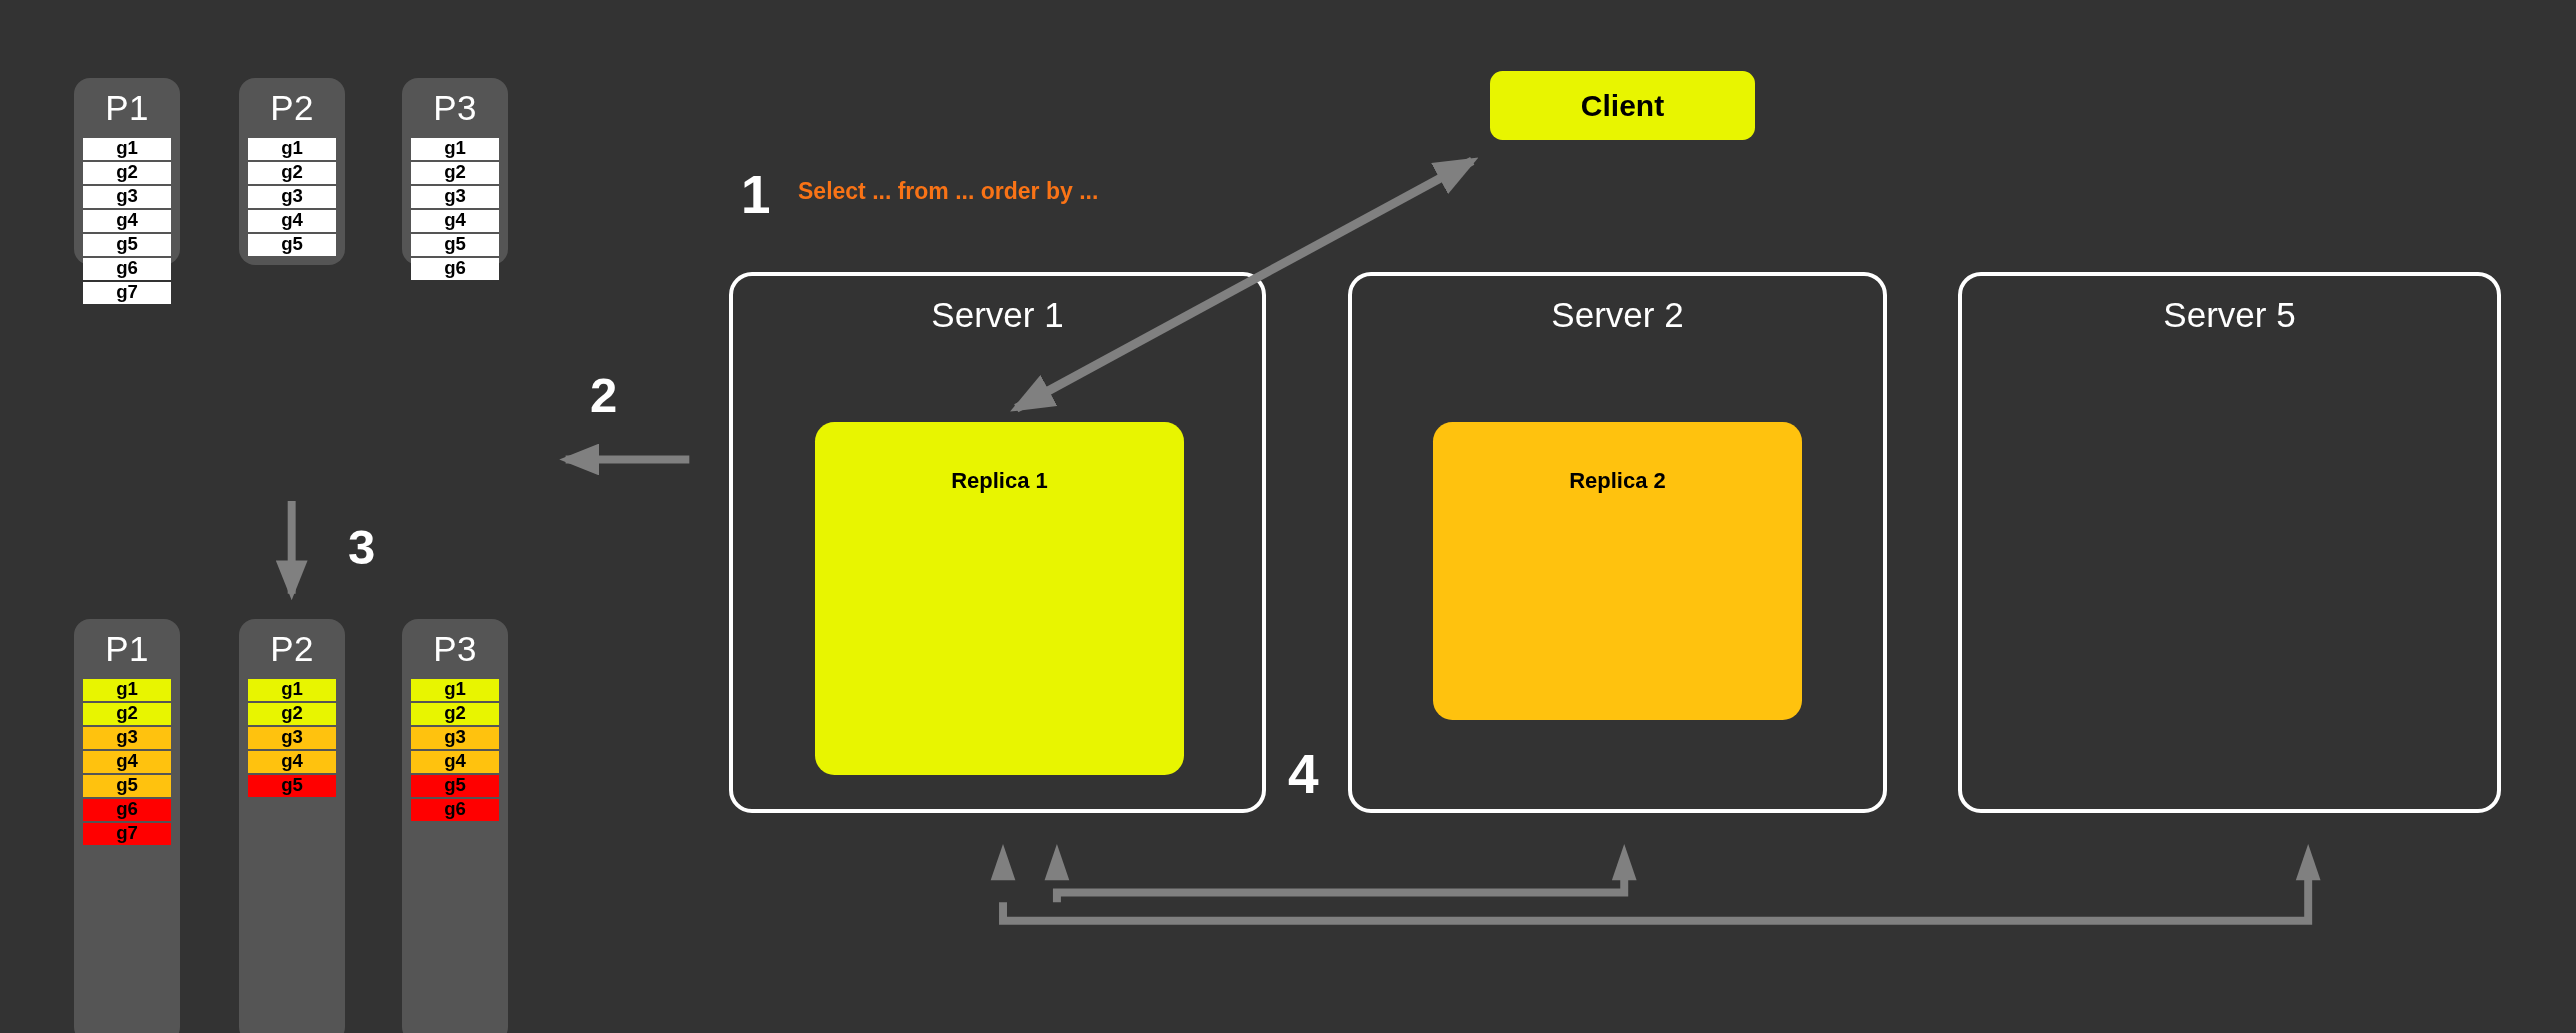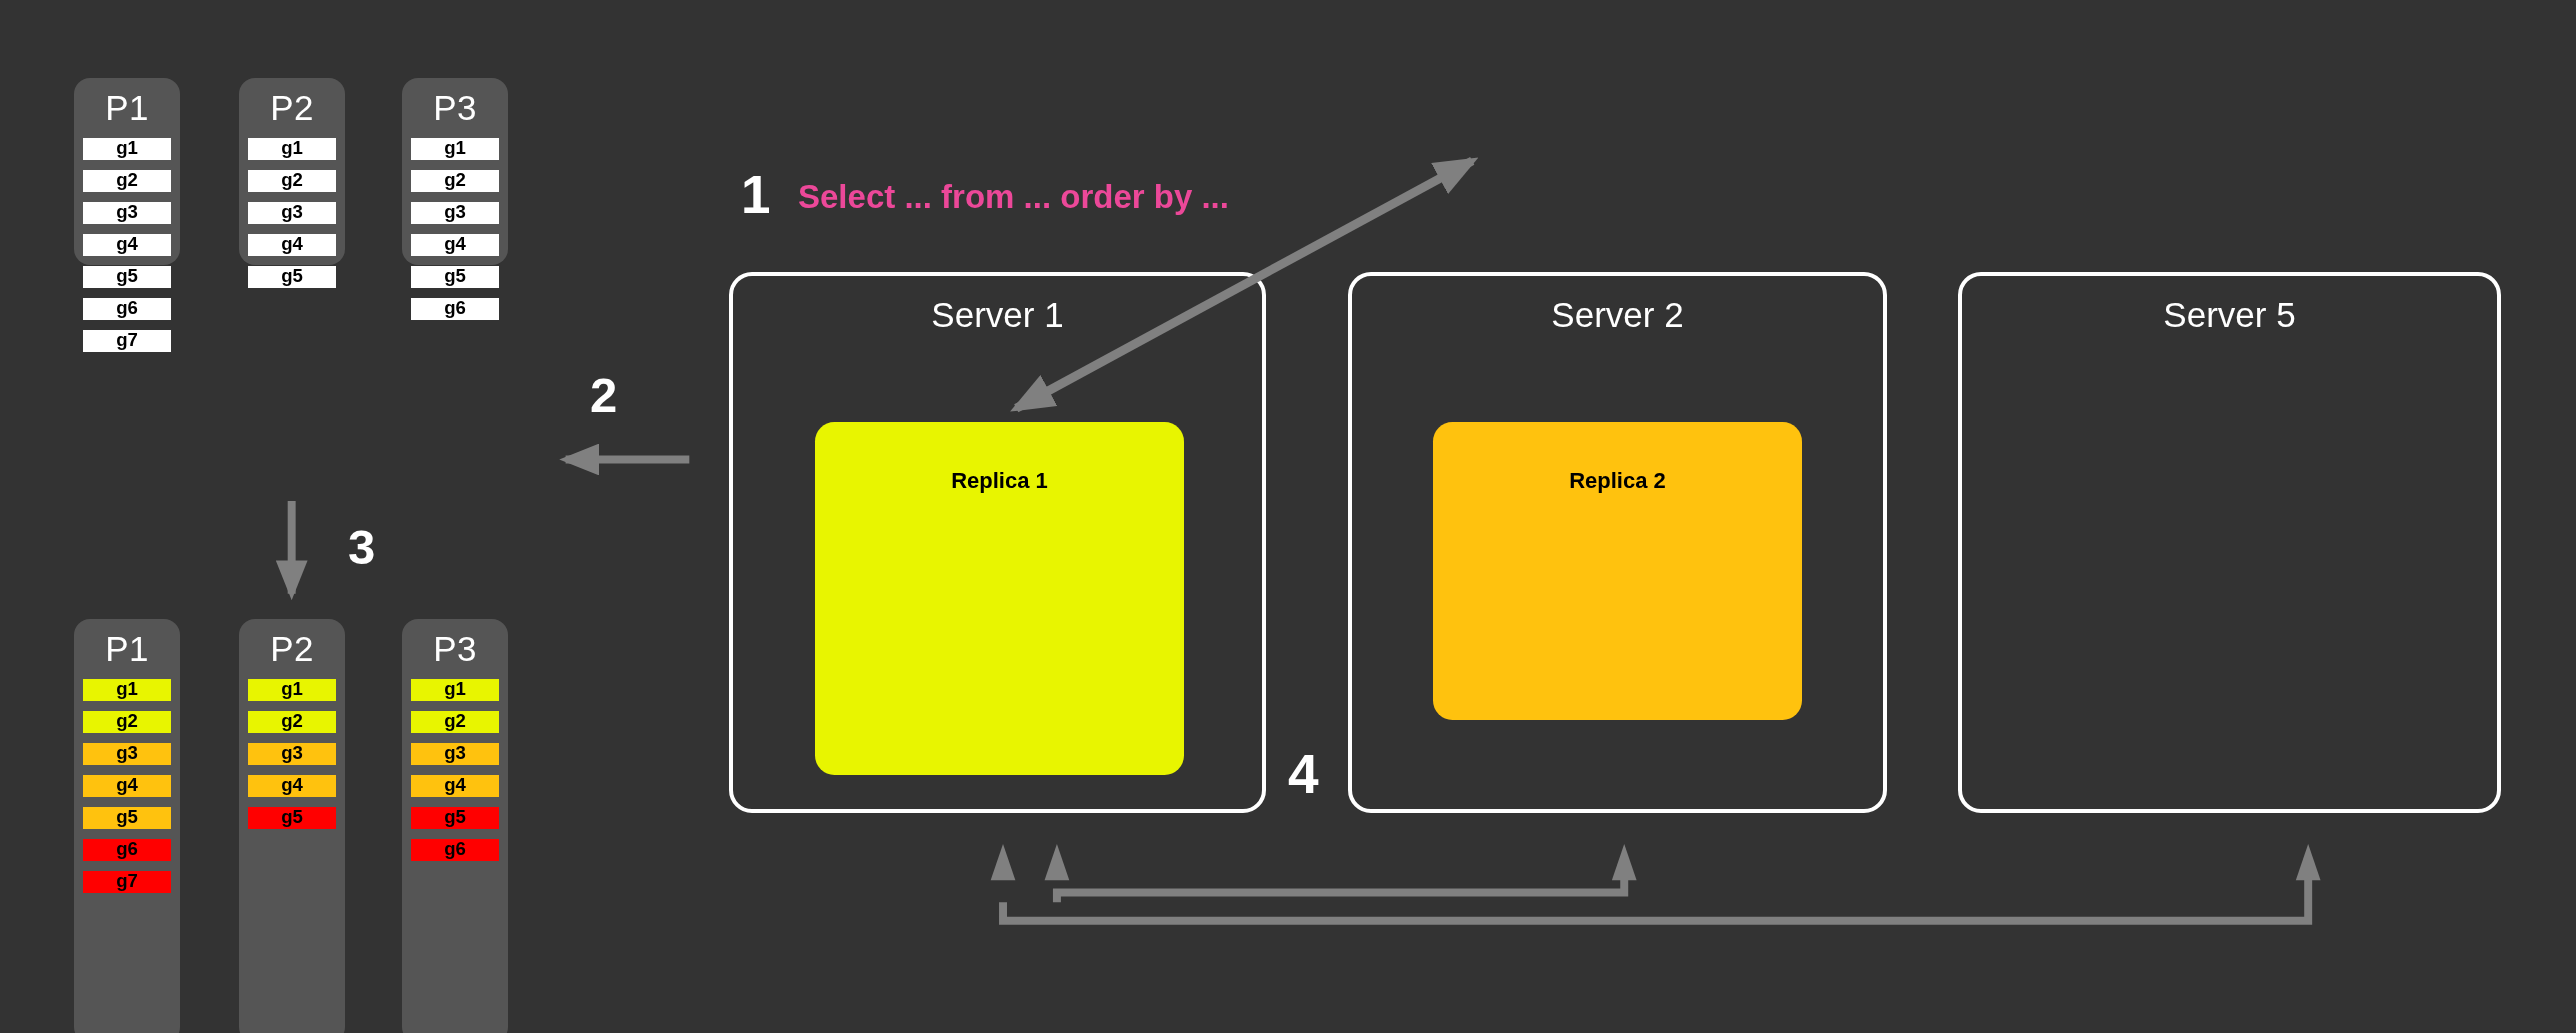--- a/index.html
+++ b/index.html
@@ -34,21 +34,21 @@
     text-align: center;
     line-height: 1;
     padding-top: 12.4px;
     padding-bottom: 12.4px;
     letter-spacing: 0.4px;
   }
   .pcol-cells {
     padding: 0 8.8px 0 8.8px;
     display: flex;
     flex-direction: column;
-    gap: 10px;
+    gap: 2px;
   }
   .pcell {
     height: 22px;
     background: #ffffff;
     color: #000000;
     font-size: 18.6px;
     font-weight: bold;
     display: flex;
     align-items: center;
     justify-content: center;
@@ -96,22 +96,22 @@
 
   
   .step-num {
     position: absolute;
     color: #ffffff;
     font-weight: bold;
     line-height: 1;
   }
   #query-text {
     position: absolute;
-    color: #ec4899;
-    font-size: 33px;
+    color: #f97316;
+    font-size: 23px;
     font-weight: bold;
     white-space: nowrap;
     line-height: 1;
   }
 
   svg.overlay {
     position: absolute;
     left: 0; top: 0;
     width: 2576px;
     height: 1033px;
@@ -188,20 +188,23 @@
     <div class="pcol-cells">
       <div class="pcell" style="background: rgb(232, 245, 0);">g1</div>
       <div class="pcell" style="background: rgb(232, 245, 0);">g2</div>
       <div class="pcell" style="background: rgb(255, 194, 14);">g3</div>
       <div class="pcell" style="background: rgb(255, 194, 14);">g4</div>
       <div class="pcell" style="background: rgb(255, 0, 0);">g5</div>
       <div class="pcell" style="background: rgb(255, 0, 0);">g6</div>
     </div>
   </div>
 
+  <div id="client-box" style="left: 1490px; top: 71px; width: 265px; height: 69px; background: rgb(232, 245, 0);">
+    <span>Client</span>
+  </div>
 
   <div class="step-num" id="step-1" style="left:741px; top:168px; font-size:53px;">1</div>
   <div id="query-text" style="left:798px; top:180px;">Select ... from ... order by ...</div>
 
   <div class="step-num" id="step-2" style="left:590px; top:371px; font-size:49px;">2</div>
   <div class="step-num" id="step-3" style="left:348px; top:523px; font-size:49px;">3</div>
   <div class="step-num" id="step-4" style="left:1288px; top:747px; font-size:55px;">4</div>
   <div class="step-num" id="step-5" style="left:1188px; top:327px; font-size:55px;">5</div>
 
   <div class="server" id="server-0" style="left:729px; top:272px; width:537px; height:541px;">

